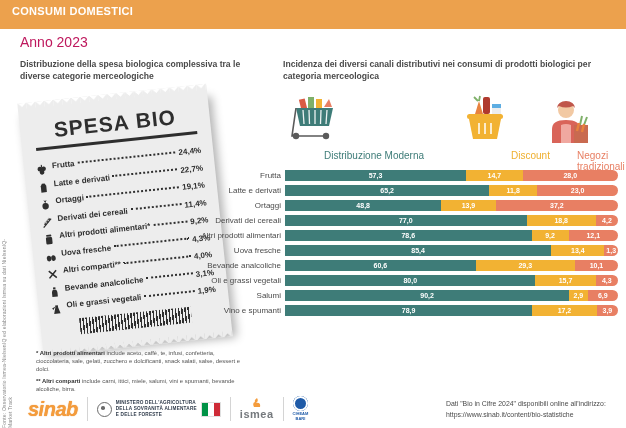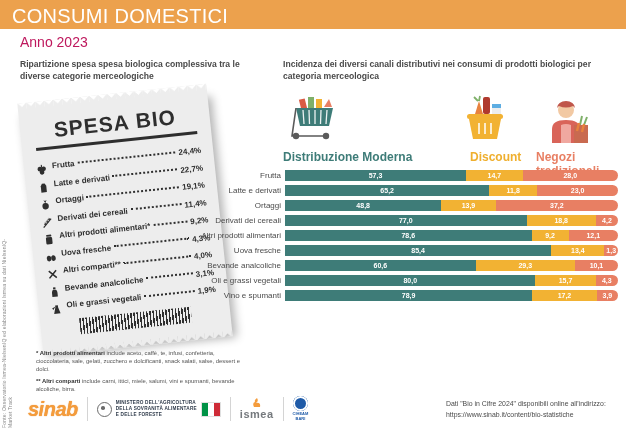--- a/index.html
+++ b/index.html
@@ -2,21 +2,21 @@
 <html><head>
 <meta charset="utf-8">
 <style>
   html,body{margin:0;padding:0;}
   body{
     width:626px;height:428px;overflow:hidden;position:relative;
     background:#ffffff;font-family:"Liberation Sans",sans-serif;color:#4a4a4a;
   }
   
   .header{position:absolute;top:0;left:0;width:626px;height:29px;background:#ECA14D;}
-  .app-title{position:absolute;top:5px;left:12px;font-size:20px;font-weight:normal;color:#fff;letter-spacing:.3px;}
+  .app-title{position:absolute;top:5px;left:12px;font-size:11px;font-weight:bold;color:#fff;letter-spacing:.3px;}
   .year{position:absolute;top:34px;left:20px;font-size:14px;color:#be185d;}
   .subtitle{position:absolute;font-size:8.6px;font-weight:700;color:#4a4a4a;line-height:1.35;}
   .subtitle.left{top:59px;left:20px;width:250px;}
   .subtitle.right{top:59px;left:283px;width:335px;}
 
   
   .receipt-wrap{position:absolute;left:30px;top:99px;width:190px;transform:rotate(-6deg);}
   .receipt{position:relative;background:#EDEDED;padding:12px 12px 12px;box-shadow:4px 7px 10px rgba(0,0,0,.3);}
   .receipt:before,.receipt:after{content:"";position:absolute;left:0;right:0;height:7px;}
   .receipt:before{top:-6px;background:
@@ -33,21 +33,21 @@
   .r-label{font-size:8px;font-weight:bold;color:#2e2e2e;white-space:nowrap;}
   .r-dots{flex:1;border-bottom:2px dotted #2f2f2f;margin:0 3px 2px;}
   .r-value{font-size:8px;font-weight:bold;color:#2e2e2e;}
   .barcode{width:112px;height:16px;margin:9px auto 0;
      background:repeating-linear-gradient(90deg,#2f2f2f 0 1.5px,transparent 1.5px 3.2px);}
   .footnotes{position:absolute;left:36px;top:350px;width:206px;}
   .fn{margin:0 0 4px;font-size:5.9px;color:#555;line-height:1.35;}
   .fn b{color:#333;}
 
   
-  .legend-label{position:absolute;top:150px;font-size:12px;font-weight:bold;}
+  .legend-label{position:absolute;top:150px;font-size:10px;font-weight:normal;margin-left:41px;}
   .legend-icon{position:absolute;top:95px;}
   
   .chart{position:absolute;left:186px;top:168px;}
   .chart-row{display:flex;align-items:center;height:15px;}
   .chart-label{width:95px;margin-right:4px;text-align:right;font-size:8px;color:#4b4b4b;white-space:nowrap;}
   .bar{display:flex;width:333px;height:11px;}
   .seg{display:flex;align-items:center;justify-content:center;height:11px;min-width:0;}
   .bar .seg:last-child{border-radius:0 5.5px 5.5px 0;}
   .seg-val{font-size:7px;font-weight:bold;color:#fff;white-space:nowrap;line-height:11px;}
 
@@ -74,21 +74,21 @@
   .source-vertical{position:absolute;left:1px;top:228px;writing-mode:vertical-rl;transform:rotate(180deg);
      font-size:5px;color:#8a8a8a;letter-spacing:.2px;}
 </style>
 </head>
 <body>
 
 <div class="header"></div>
 <div class="app-title">CONSUMI DOMESTICI</div>
 <div class="year">Anno 2023</div>
 
-<div class="subtitle left">Ripartizione spesa spesa biologica complessiva tra le diverse categorie merceologiche</div>
+<div class="subtitle left">Distribuzione della spesa biologica complessiva tra le diverse categorie merceologiche</div>
 <div class="subtitle right">Incidenza dei diversi canali distributivi nei consumi di prodotti biologici per categoria merceologica</div>
 
 <div class="receipt-wrap">
   <div class="receipt">
     <div class="receipt-title">SPESA BIO</div>
     <hr class="receipt-rule">
     <div>
         <div class="receipt-item">
           <span class="r-icon"><svg viewBox="0 0 12 12">
               <rect x="5.4" y="0.3" width="1.2" height="3"></rect>
@@ -324,20 +324,34 @@
       <span class="chart-label">Oli e grassi vegetali</span>
       <div class="bar">
         <div class="seg" style="flex-grow: 80; background: rgb(62, 124, 120);">
           <span class="seg-val">80,0</span>
         </div>
         <div class="seg" style="flex-grow: 15.7; background: rgb(242, 178, 51);">
           <span class="seg-val">15,7</span>
         </div>
         <div class="seg" style="flex-grow: 4.3; background: rgb(232, 127, 99);">
           <span class="seg-val">4,3</span>
+        </div>
+      </div>
+    </div>
+    <div class="chart-row">
+      <span class="chart-label">Salumi</span>
+      <div class="bar">
+        <div class="seg" style="flex-grow: 90.2; background: rgb(62, 124, 120);">
+          <span class="seg-val">90,2</span>
+        </div>
+        <div class="seg" style="flex-grow: 2.9; background: rgb(242, 178, 51);">
+          <span class="seg-val">2,9</span>
+        </div>
+        <div class="seg" style="flex-grow: 6.9; background: rgb(232, 127, 99);">
+          <span class="seg-val">6,9</span>
         </div>
       </div>
     </div>
     <div class="chart-row">
       <span class="chart-label">Vino e spumanti</span>
       <div class="bar">
         <div class="seg" style="flex-grow: 78.9; background: rgb(62, 124, 120);">
           <span class="seg-val">78,9</span>
         </div>
         <div class="seg" style="flex-grow: 17.2; background: rgb(242, 178, 51);">

